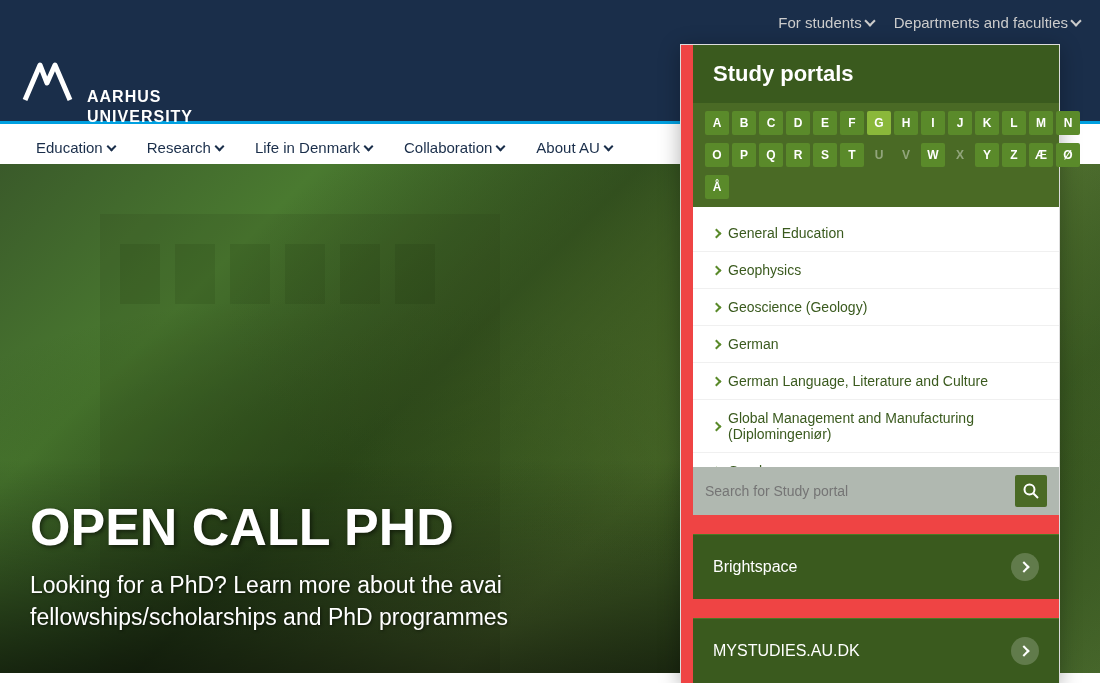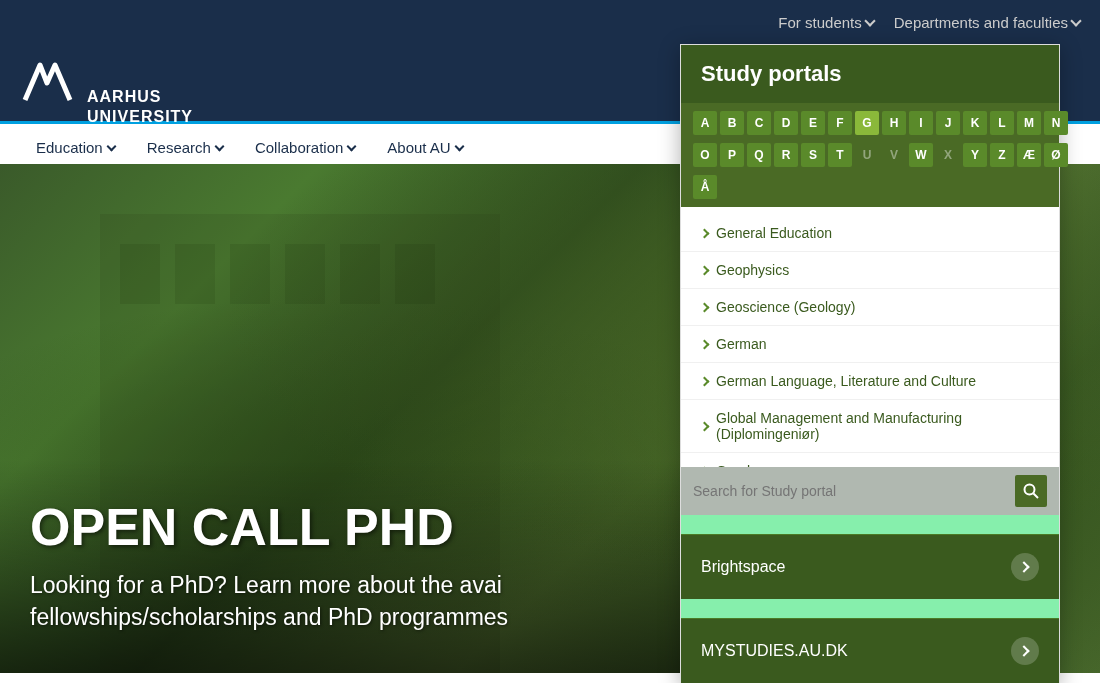--- a/index.html
+++ b/index.html
@@ -142,24 +142,25 @@
         radial-gradient(ellipse at 30% 60%, rgba(40,70,20,0.6) 0%, transparent 40%),
         radial-gradient(ellipse at 80% 70%, rgba(50,80,25,0.7) 0%, transparent 45%);
     }
 
     
     .study-portals-dropdown {
       position: absolute;
       top: 44px;
       right: 40px;
       width: 380px;
-      background: #86efac;
+      background: #ef4444;
       box-shadow: 0 4px 20px rgba(0,0,0,0.3);
       z-index: 100;
       border: 1px solid #ddd;
+      padding-left: 12px;
     }
     .sp-header {
       background-color: #3a5a1e;
       padding: 16px 20px;
     }
     .sp-title {
       color: white;
       font-size: 22px;
       font-weight: bold;
     }
@@ -321,20 +322,24 @@
   </div>
 </div>
 
 <div class="nav-bar">
   <div class="nav-item">
     <span>Education</span>
     <span class="nav-chevron"></span>
   </div>
   <div class="nav-item">
     <span>Research</span>
+    <span class="nav-chevron"></span>
+  </div>
+  <div class="nav-item">
+    <span>Life in Denmark</span>
     <span class="nav-chevron"></span>
   </div>
   <div class="nav-item">
     <span>Collaboration</span>
     <span class="nav-chevron"></span>
   </div>
   <div class="nav-item">
     <span>About AU</span>
     <span class="nav-chevron"></span>
   </div>

